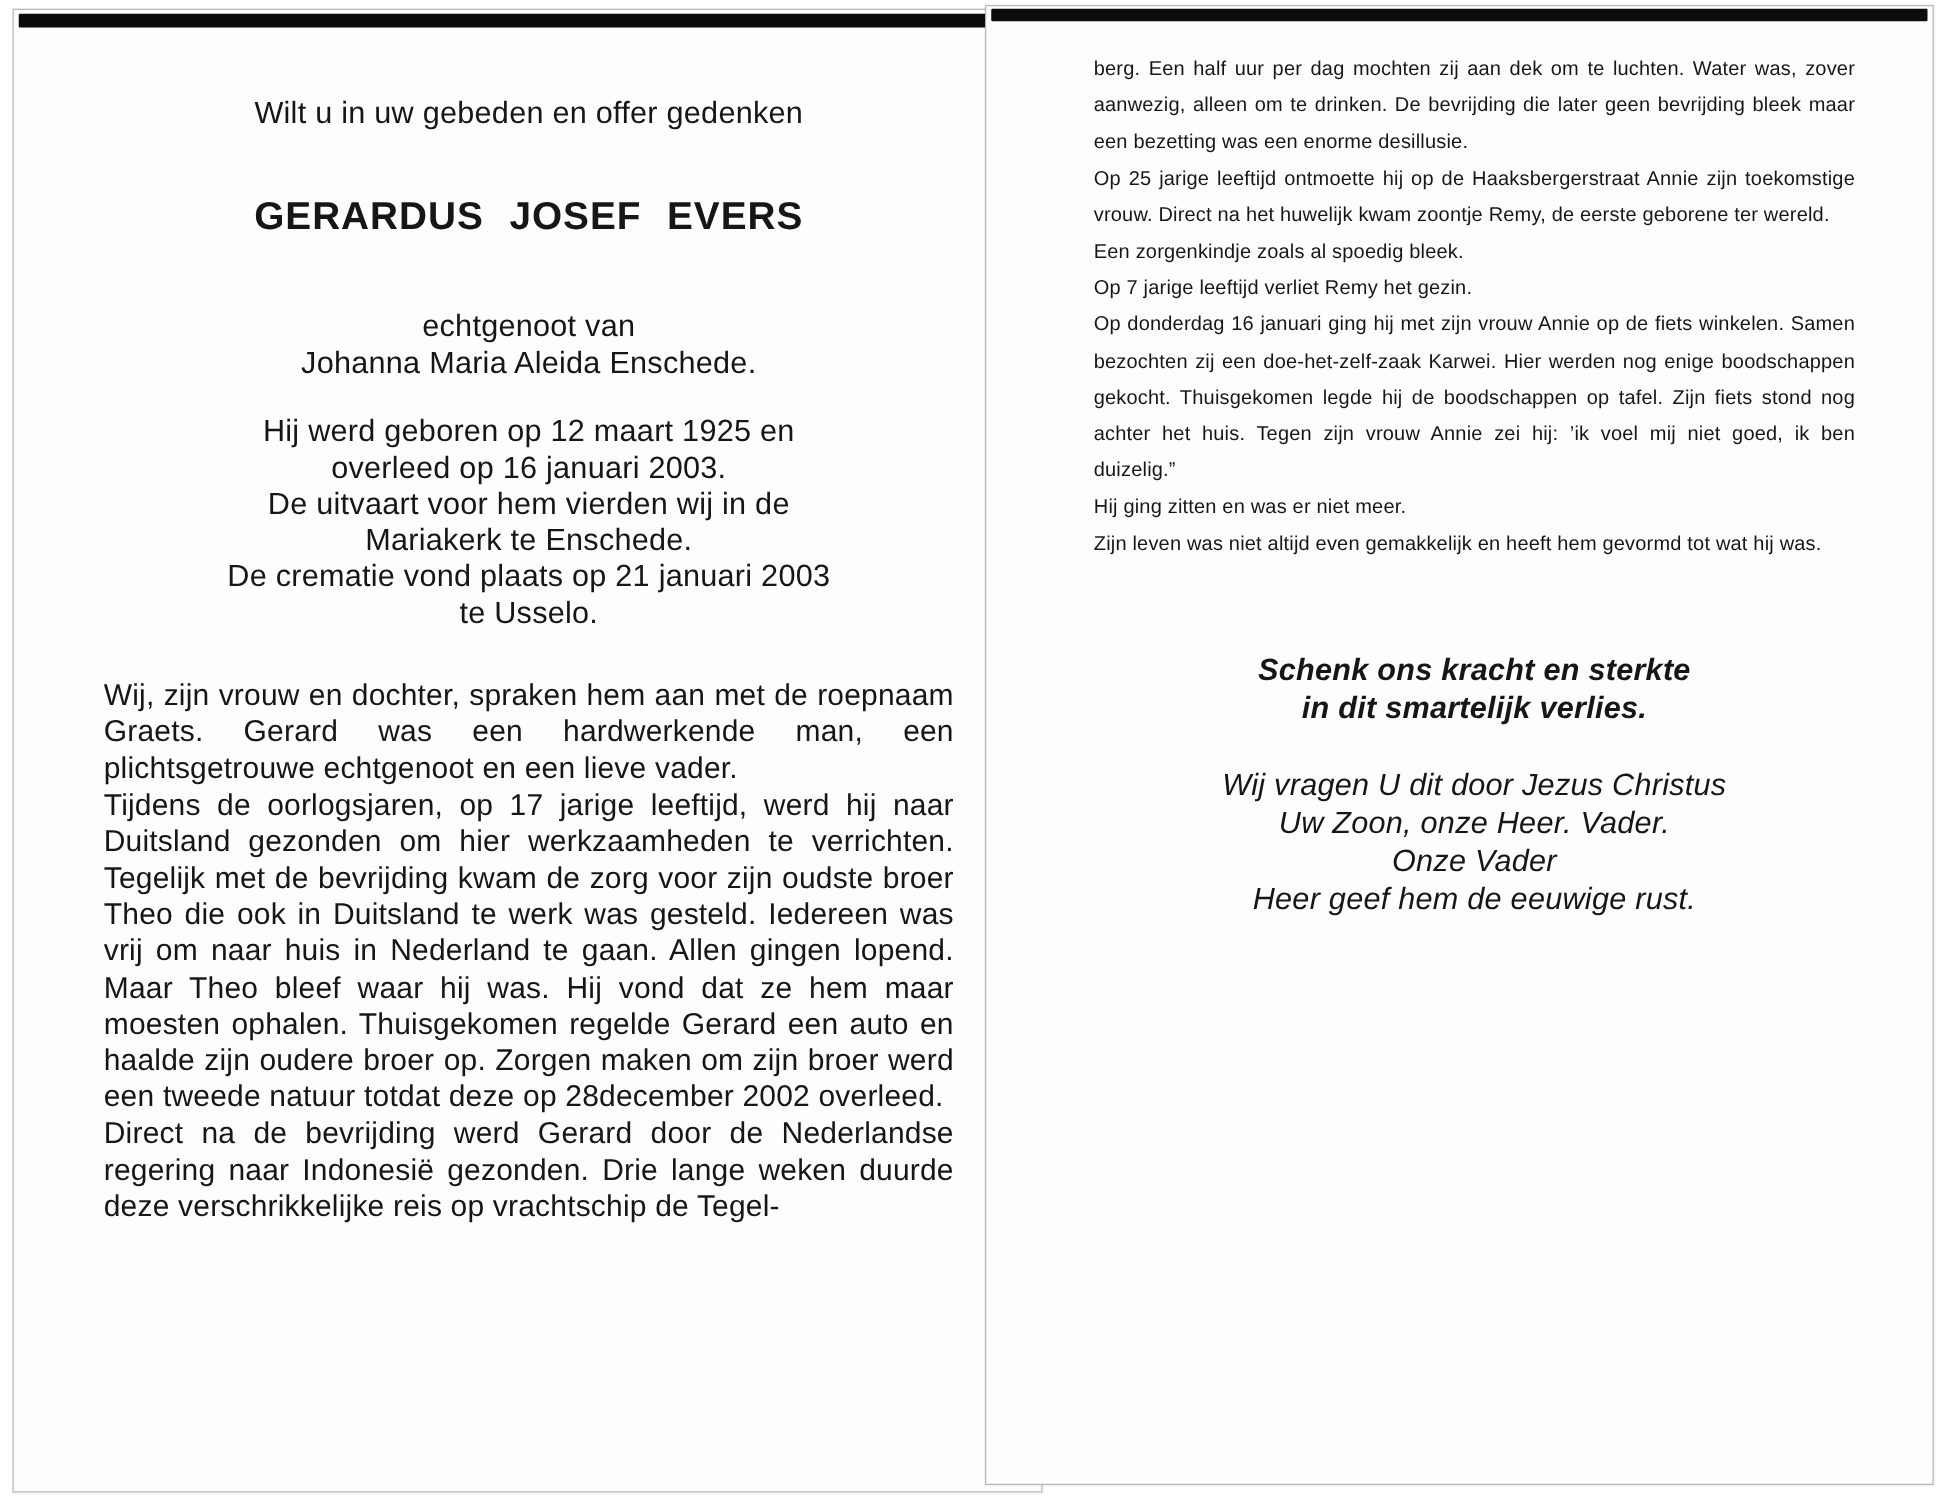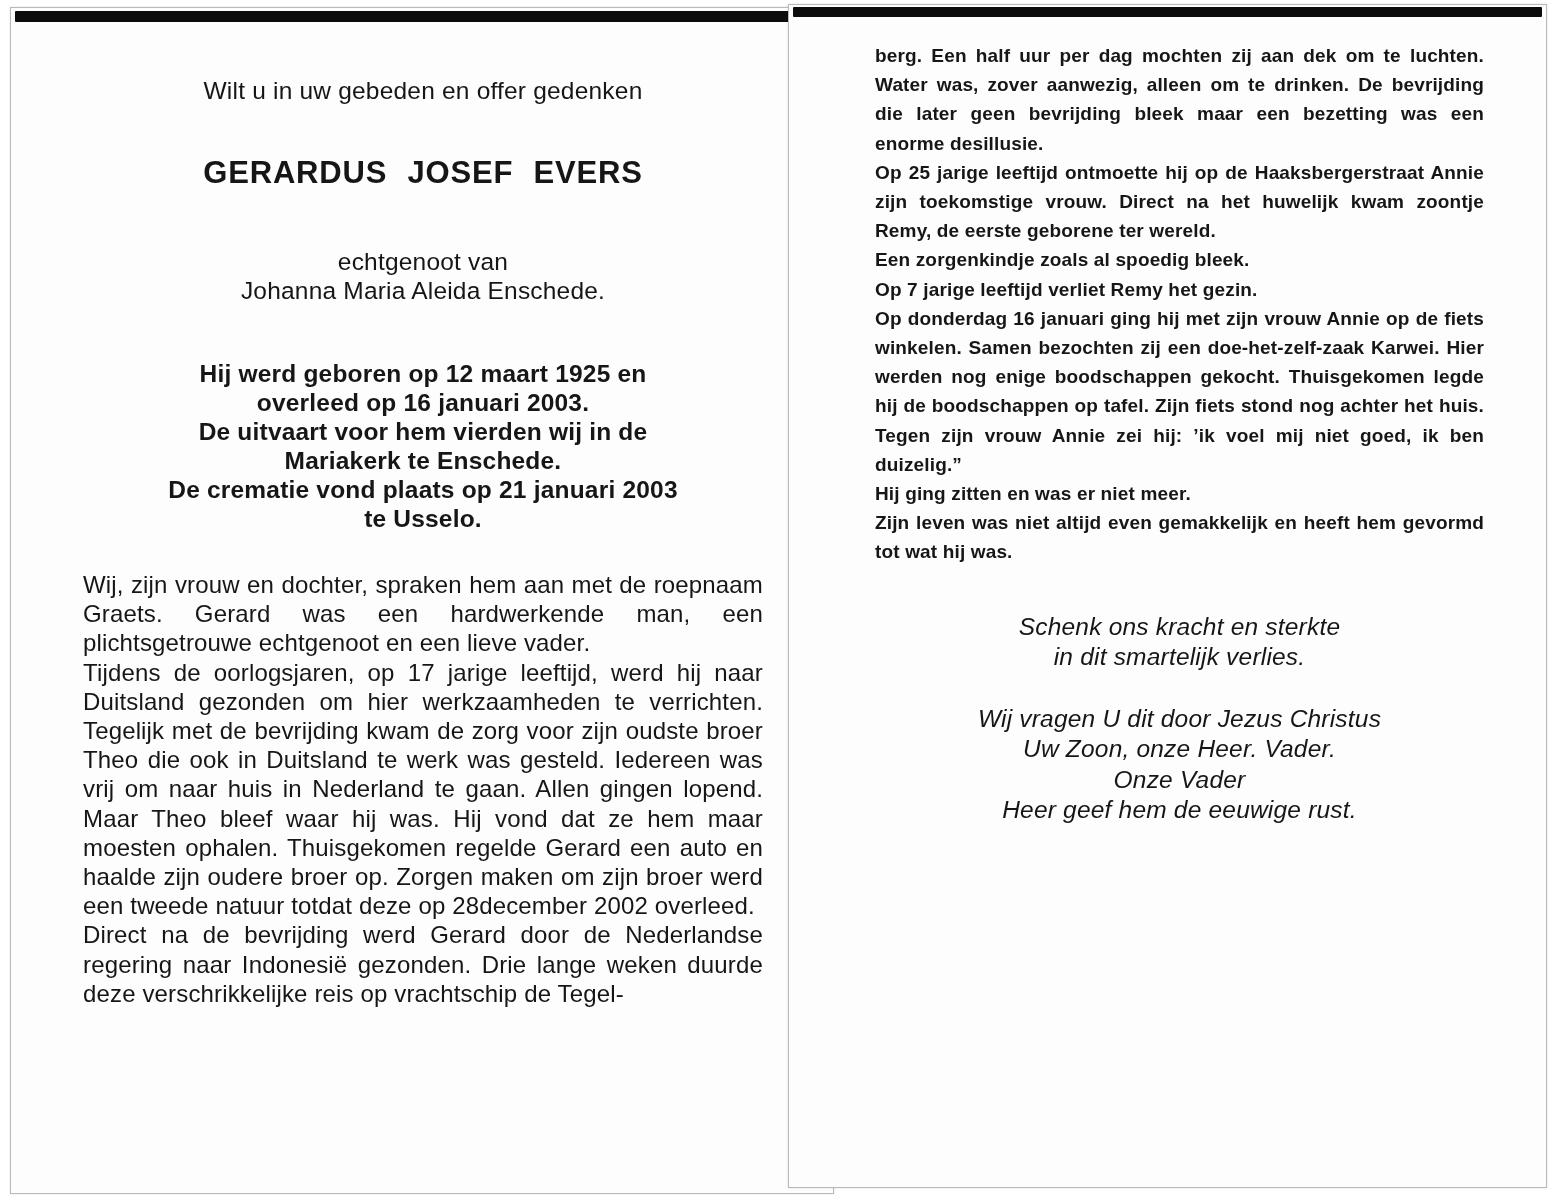--- a/index.html
+++ b/index.html
@@ -39,53 +39,52 @@
   .intro-line { margin-top:8px; }
   .deceased-name {
     text-align:center;
     font-size:31px;
     font-weight:bold;
     letter-spacing:0.8px;
     word-spacing:11px;
     margin-top:50px;
   }
   .spouse-block { margin-top:56px; }
-  .dates-block  { margin-top:54px;font-weight:bold; }
+  .dates-block  { margin-top:26px; }
   .body-text {
     margin-top:37px;
     text-align:justify;
     font-size:24px;
     line-height:29.2px;
     letter-spacing:0.15px;
   }
   .body-text p { margin:0; }
 
   
   .rp-content { padding:36px 62px 0 86px; }
   .rp-body {
     text-align:justify;
-    font-size:19px;
+    font-size:16px;
     line-height:29.2px;
     letter-spacing:0.15px;
-    font-weight:bold;
   }
   .rp-body p { margin:0; }
   sup {
     font-size:0.62em;
     line-height:0;
     vertical-align:super;
   }
   .prayer {
     text-align:center;
     font-style:italic;
     font-size:24.5px;
     line-height:30.5px;
     letter-spacing:0.2px;
   }
-  .prayer-1 { margin-top:45px; }
+  .prayer-1 { margin-top:72px;font-weight:bold; }
   .prayer-2 { margin-top:31px; }
 </style>
 </head>
 <body>
 
 <div class="page page-left">
   <div class="scan-bar"></div>
   <div class="lp-content">
 
     <div class="center-line intro-line">Wilt u in uw gebeden en offer gedenken</div>

